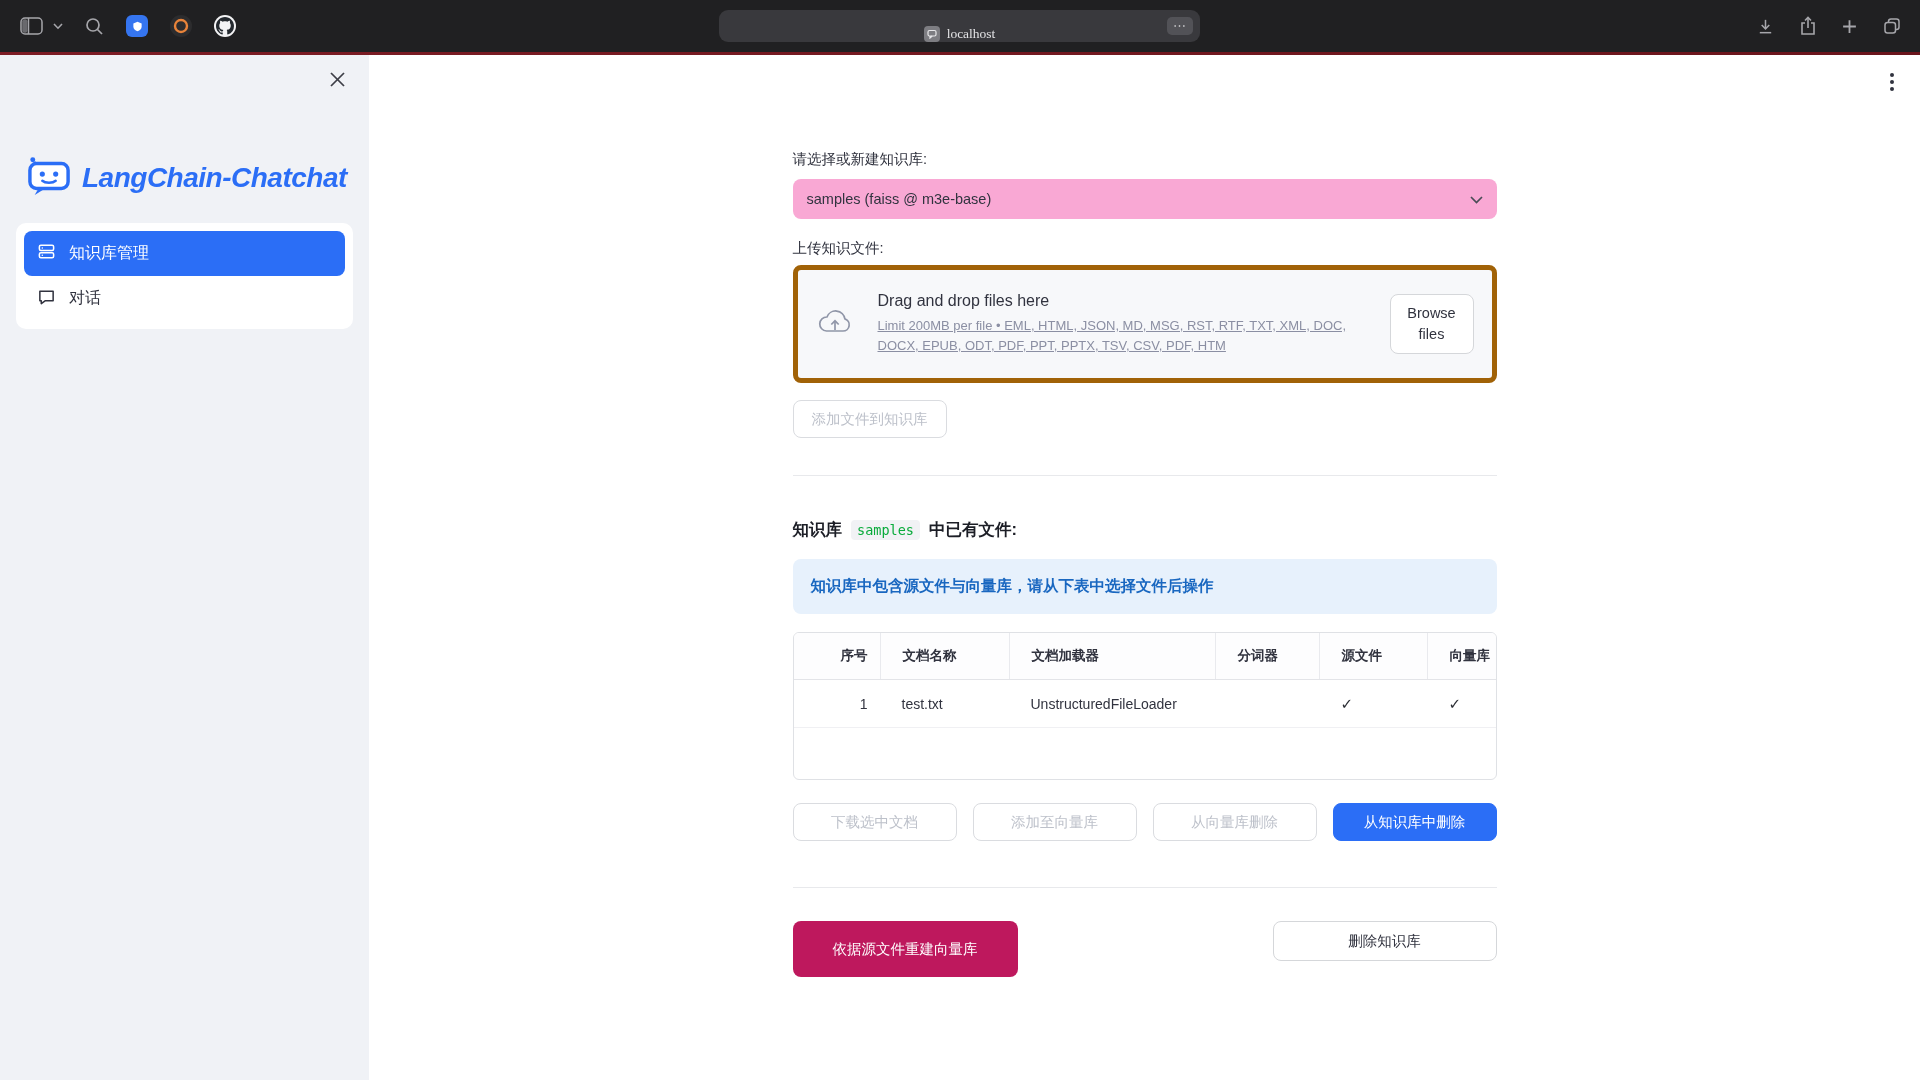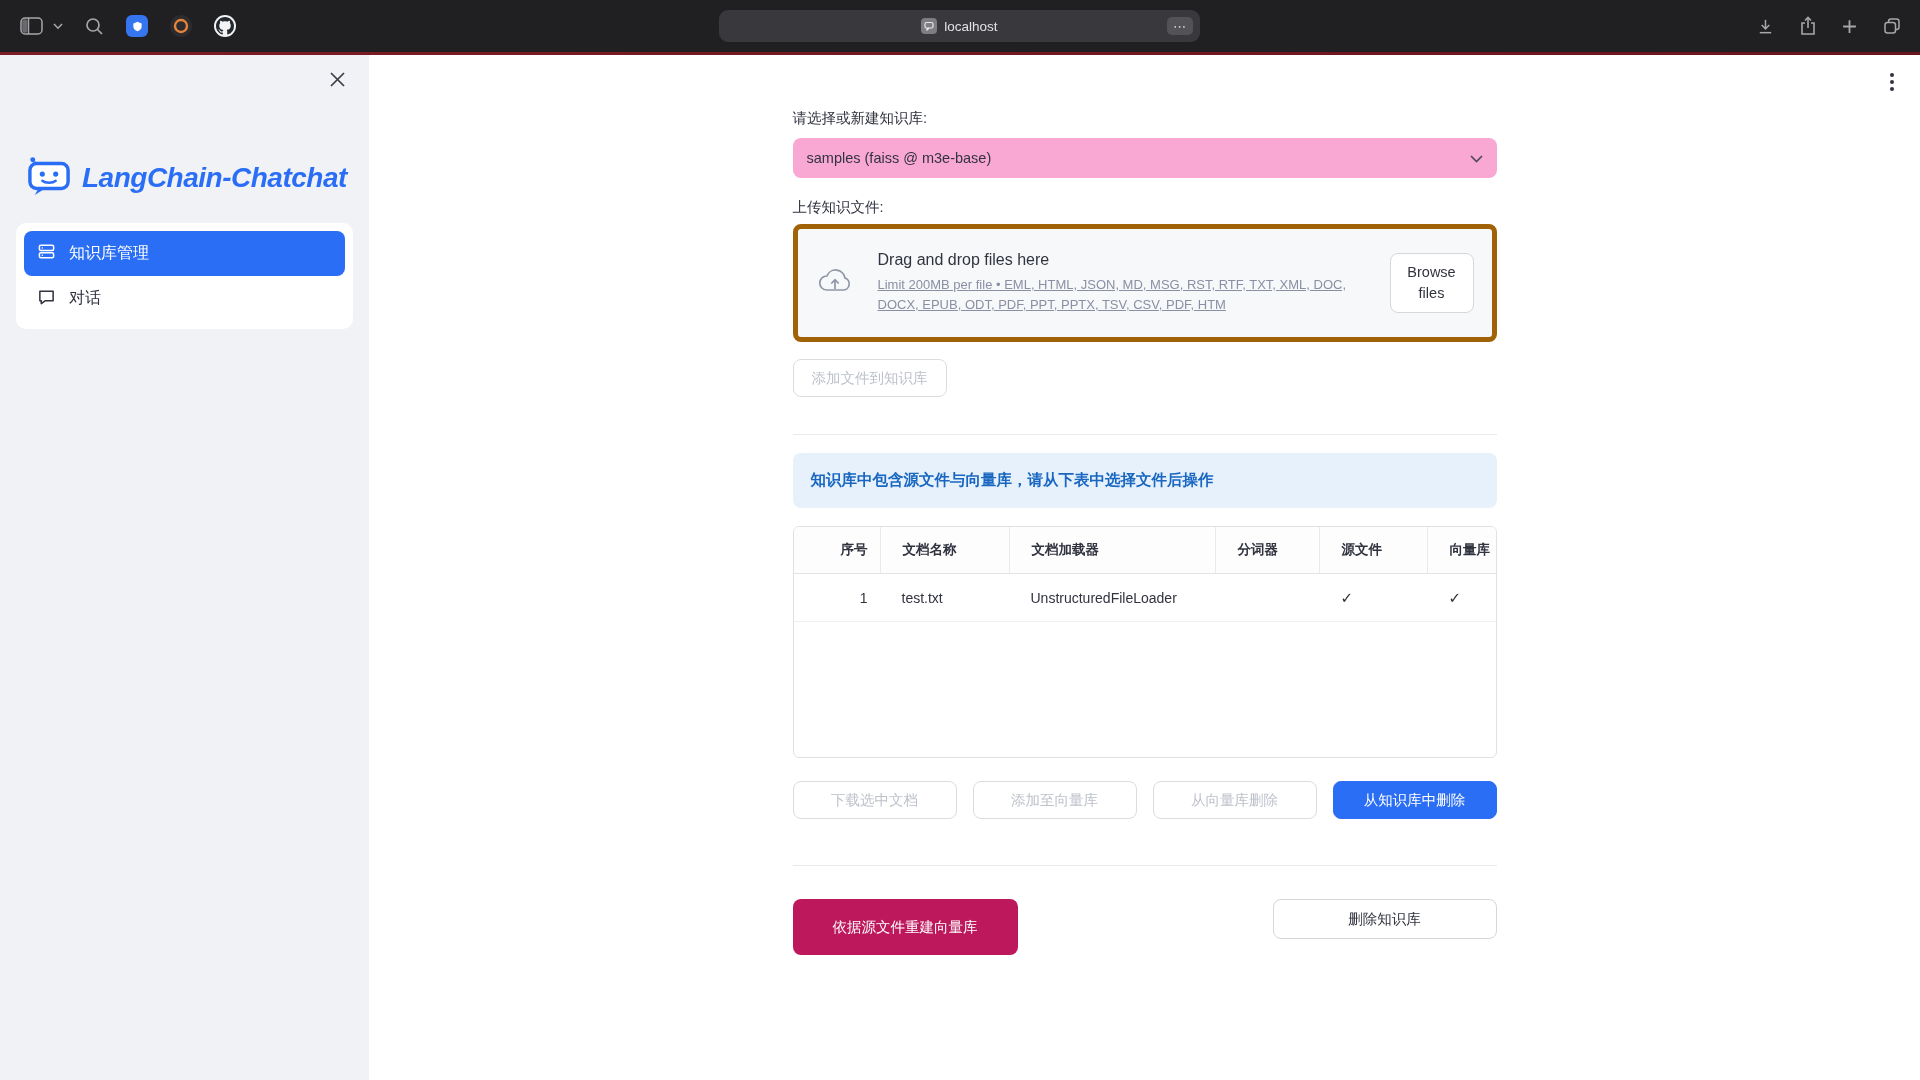--- a/index.html
+++ b/index.html
@@ -20,22 +20,22 @@
   .bb-icon svg { display:block; }
   .ext-blue { width:22px; height:22px; border-radius:6px; background:#3575f0;
               display:flex; align-items:center; justify-content:center; }
   .ext-orange { width:22px; height:22px; border-radius:50%; background:#2c2c2e;
               display:flex; align-items:center; justify-content:center; }
   .ext-github { width:22px; height:22px; border-radius:50%; background:#f3f3f5;
               display:flex; align-items:center; justify-content:center; }
   .addr-bar {
     position:absolute; left:719px; top:10px; width:481px; height:32px;
     background:#39393d; border-radius:9px;
-    display:flex; align-items:center; justify-content:center;
-    color:#e3e3e5; font-size:13.5px; cursor:text;
+    display:flex; align-items:flex-end; justify-content:center;
+    color:#e3e3e5; font-size:13.5px; cursor:text;font-family:Liberation Serif, serif;
   }
   .addr-inner { display:flex; align-items:center; gap:7px; }
   .favicon { width:16px; height:16px; border-radius:4px; background:#7d7d82;
              display:flex; align-items:center; justify-content:center; }
   .addr-more {
     position:absolute; right:7px; top:7px; width:26px; height:18px;
     background:#525257; border-radius:5px; color:#d4d4d7; font-size:13px;
     display:flex; align-items:center; justify-content:center; letter-spacing:1px;
     cursor:pointer;
   }
@@ -59,21 +59,21 @@
               padding:0 13px; border-radius:8px; font-size:16px; color:#31333f;
               cursor:pointer; }
   .nav-item.selected { background:#2b6ef6; color:#ffffff; }
 
   .main { flex:1; position:relative; display:flex; justify-content:center;
           background:#ffffff; }
   .menu-dots { position:absolute; top:14px; right:22px; cursor:pointer;
                display:flex; flex-direction:column; gap:3px; padding:4px; }
   .menu-dots span { width:4px; height:4px; border-radius:50%; background:#31333f; }
 
-  .col { width:704px; padding-top:54px; }
+  .col { width:704px; padding-top:95px; }
 
   .field-label { font-size:14.5px; color:#31333f; height:20px; }
 
   .selectbox { margin-top:9px; height:40px; background:#f9a8d4; border-radius:8px;
                display:flex; align-items:center; justify-content:space-between;
                padding:0 14px; font-size:14.5px; color:#31333f; cursor:pointer; }
 
   .upload-label { margin-top:20px; }
 
   .uploader { margin-top:6px; height:118px; background:#f7f8fa;
@@ -97,21 +97,21 @@
 
   .kb-line { margin-top:43px; display:flex; align-items:center; gap:9px;
              font-size:16.5px; font-weight:bold; color:#1c1e26; }
   .inline-code { font-family:"DejaVu Sans Mono","Liberation Mono",monospace;
                  font-size:13.5px; font-weight:normal; color:#09ab3b;
                  background:#f1f2f5; padding:2px 6px; border-radius:4px; }
 
   .info-box { margin-top:18px; background:#e7f1fc; border-radius:8px;
               padding:17px 18px; font-size:15.5px; font-weight:600; color:#1967c0; }
 
-  .table { margin-top:18px; height:232px; border:1px solid #dfe1e5;
+  .table { margin-top:18px; height:148px; border:1px solid #dfe1e5;
            border-radius:6px; overflow:hidden; font-size:14px; }
   .thead, .trow { display:grid;
            grid-template-columns:86px 129px 206px 104px 108px 1fr; }
   .thead { height:47px; background:#fdfdfe; border-bottom:1px solid #e3e4e8;
            font-size:13.5px; font-weight:600; color:#31333f; }
   .th, .td { display:flex; align-items:center; padding-left:22px; overflow:hidden;
              white-space:nowrap; }
   .th + .th { border-left:1px solid #e9eaee; }
   .th.num, .td.num { justify-content:flex-end; padding-left:0; padding-right:12px; }
   .trow { height:48px; border-bottom:1px solid #f0f0f3; cursor:pointer; }
@@ -299,20 +299,25 @@
           <div class="up-title">Drag and drop files here</div>
           <div class="up-limit">Limit 200MB per file • EML, HTML, JSON, MD, MSG, RST, RTF, TXT, XML, DOC, DOCX, EPUB, ODT, PDF, PPT, PPTX, TSV, CSV, PDF, HTM</div>
         </div>
         <button class="browse-btn">Browse files</button>
       </div>
 
       <button class="add-btn" disabled="">添加文件到知识库</button>
 
       <hr class="divider">
 
+      <div class="kb-line">
+        <span>知识库</span>
+        <span class="inline-code">samples</span>
+        <span>中已有文件:</span>
+      </div>
 
       <div class="info-box">知识库中包含源文件与向量库，请从下表中选择文件后操作</div>
 
       <div class="table">
         <div class="thead">
           <div class="th num">序号</div>
           <div class="th">文档名称</div>
           <div class="th">文档加载器</div>
           <div class="th">分词器</div>
           <div class="th">源文件</div>

